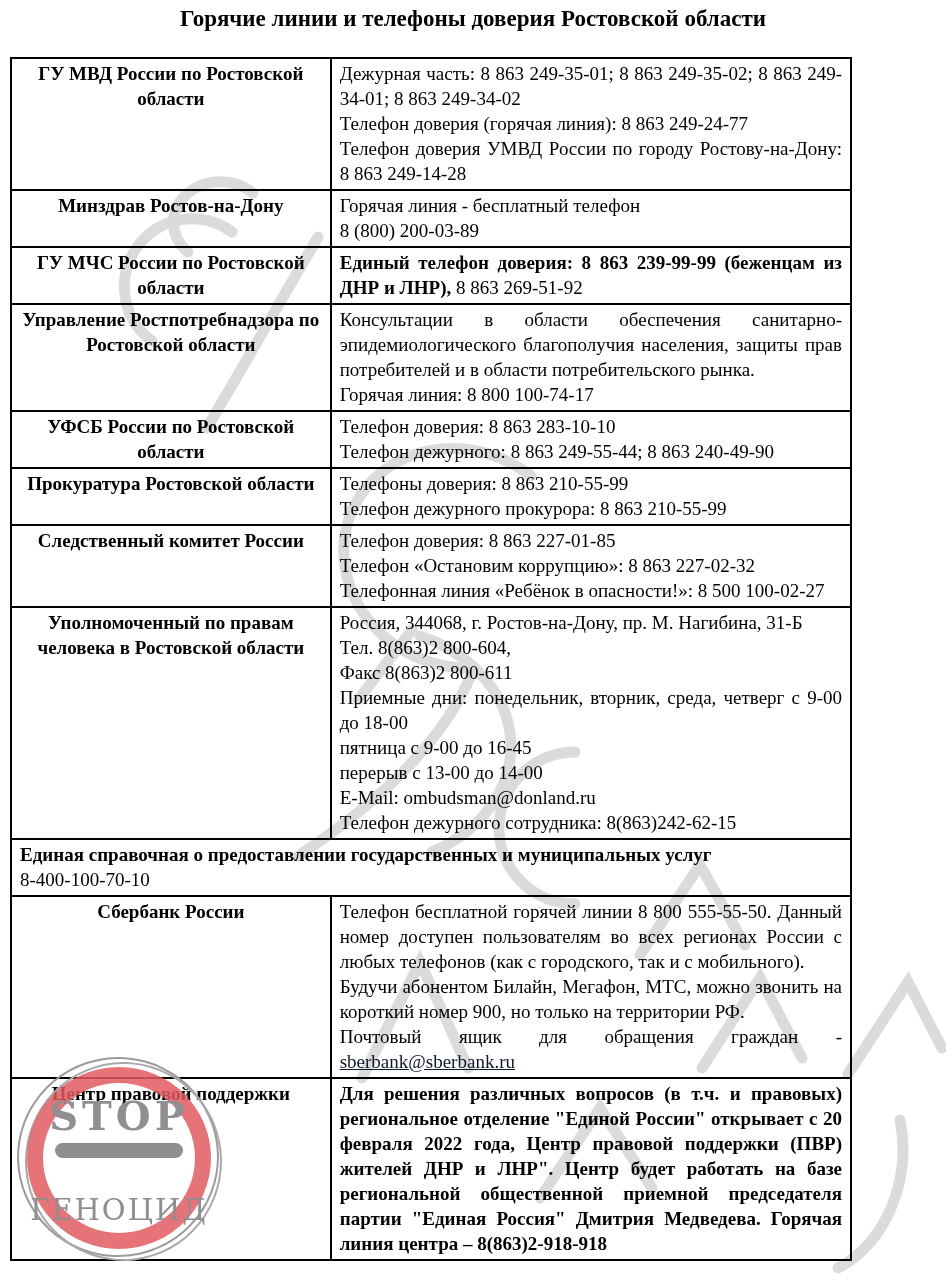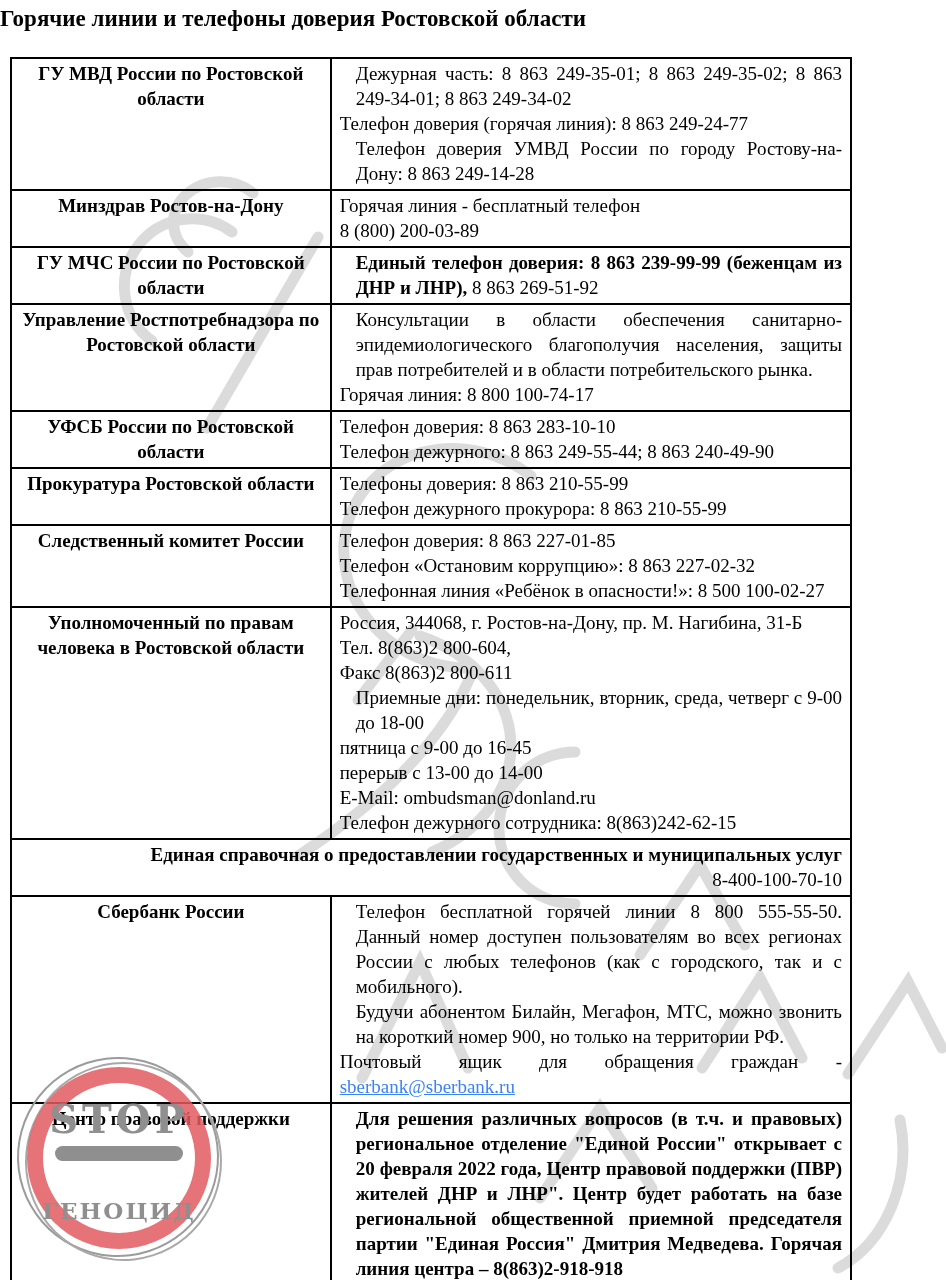--- a/index.html
+++ b/index.html
@@ -18,20 +18,21 @@
   .watermark {
     position: absolute;
     left: 0; top: 0;
     z-index: 0;
     pointer-events: none;
   }
   .title {
     position: absolute;
     left: 0; top: 6px;
     width: 100%;
+    text-align: center;
     font-size: 23px;
     font-weight: bold;
     margin: 0;
     z-index: 1;
   }
   table.hotlines {
     position: absolute;
     left: 10px;
     top: 57px;
     width: 842px;
@@ -50,23 +51,23 @@
   td.org-cell {
     width: 330px;
     font-weight: bold;
     text-align: center;
     font-size: 20px;
     padding: 2px 4px 3px 4px;
   }
   td.details-cell { width: 566px; }
   td.merged-cell { text-align: center; padding: 2px 8px; }
   td p { margin: 0; }
-  p.justify { text-align: justify; margin-left: 16px; }
+  p.justify { text-align: justify; }
   p.spread { text-align: justify; text-align-last: justify; }
-  p.center { text-align: right; }
+  p.center { text-align: left; }
   p.bold, b { font-weight: bold; }
   a.email-link { color: #1a1ab8; text-decoration: underline; cursor: pointer; }
 
   
   .stamp {
     position: absolute;
     left: 20px;
     top: 1060px;
     width: 198px;
     height: 196px;
@@ -112,22 +113,22 @@
     margin-top: 4px;
   }
   .stamp-bar {
     width: 128px;
     height: 15px;
     border-radius: 8px;
     margin: 7px 0 6px 0;
   }
   .stamp-genocide {
     font-family: "DejaVu Serif", serif;
-    font-weight: bold;
-    font-size: 23px;
+    font-weight: normal;
+    font-size: 29px;
     letter-spacing: 2px;
     margin-top: 32px;
   }
 </style>
 </head>
 <body>
 
 <svg class="watermark" width="946" height="1280" viewBox="0 0 946 1280">
   <g id="wm-group" fill="none" stroke="#c9c9c9" stroke-width="11" stroke-linecap="round" opacity="0.65">
     <path d="M 253 193 A 46 40 0 1 0 188 252"></path>
@@ -219,21 +220,21 @@
           <p class="center bold">Единая справочная о предоставлении государственных и муниципальных услуг</p>
           <p class="center">8-400-100-70-10</p>
         </td>
       </tr>
       <tr>
         <td class="org-cell">Сбербанк России</td>
         <td class="details-cell">
           <p class="justify"><span>Телефон бесплатной горячей линии 8 800 555-55-50. Данный номер доступен пользователям во всех регионах России с любых телефонов (как с городского, так и с мобильного).</span></p>
           <p class="justify"><span>Будучи абонентом Билайн, Мегафон, МТС, можно звонить на короткий номер 900, но только на территории РФ.</span></p>
           <p class="spread"><span>Почтовый ящик для обращения граждан -</span></p>
-          <p><a href="#" class="email-link" style="color: #3b82f6;">sberbank@sberbank.ru</a></p>
+          <p><a href="#" class="email-link" style="color: #0f172a;">sberbank@sberbank.ru</a></p>
         </td>
       </tr>
       <tr>
         <td class="org-cell">Центр правовой поддержки</td>
         <td class="details-cell">
           <p class="justify"><b>Для решения различных вопросов (в т.ч. и правовых) региональное отделение "Единой России" открывает с 20 февраля 2022 года, Центр правовой поддержки (ПВР) жителей ДНР и ЛНР". Центр будет работать на базе региональной общественной приемной председателя партии "Единая Россия" Дмитрия Медведева. Горячая линия центра – 8(863)2-918-918</b></p>
         </td>
       </tr>
     </tbody>
 </table>

